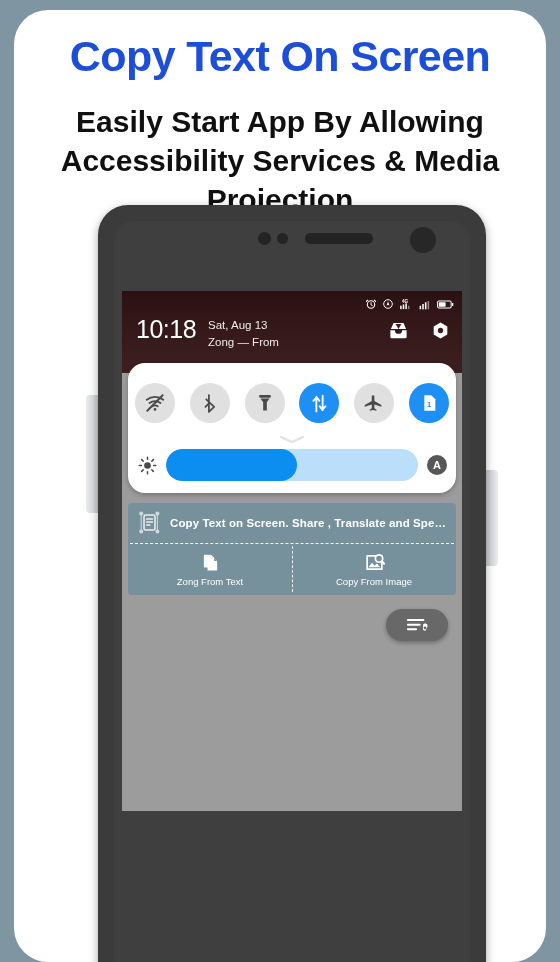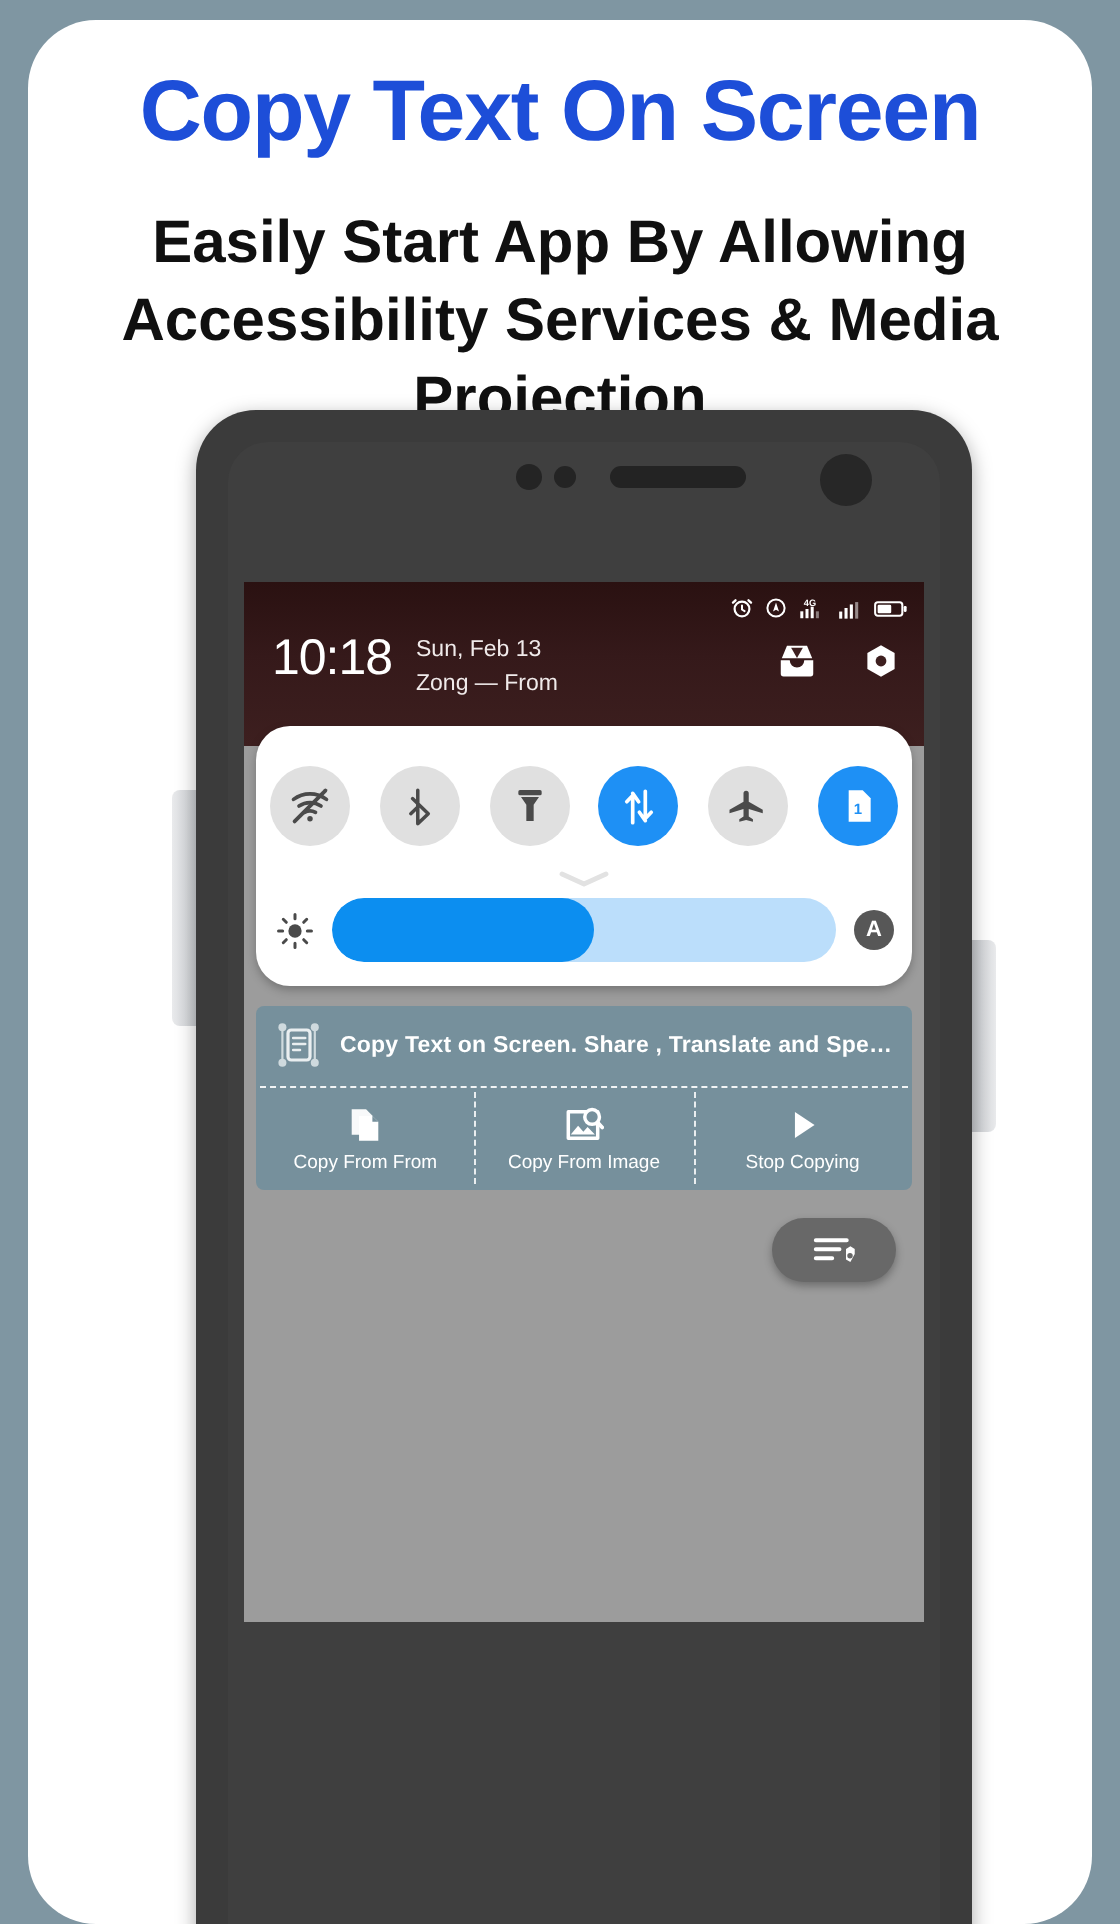--- a/index.html
+++ b/index.html
@@ -212,21 +212,21 @@
             </svg>
             <svg width="17" height="11" viewBox="0 0 30 16">
               <rect x="1" y="2" width="24" height="12" rx="2.4" fill="none" stroke="#fff" stroke-width="1.8"></rect>
               <rect x="3.2" y="4.2" width="12" height="7.6" rx="1.2" fill="#fff"></rect>
               <rect x="26.2" y="5.4" width="2.6" height="5.2" rx="1" fill="#fff"></rect>
             </svg>
           </div>
 
           <div class="clock">10:18</div>
           <div class="datewrap">
-            <div class="dateline">Sun, Feb 13</div>
+            <div class="dateline">Sat, Aug 13</div>
             <div class="dateline">Zong — From</div>
           </div>
 
           <div class="hdr-icons">
             <svg width="21" height="19" viewBox="0 0 24 22">
               <path d="M2.6 10.6h5.2a4.2 4.2 0 0 0 8.4 0h5.2v7.8a1.6 1.6 0 0 1-1.6 1.6H4.2a1.6 1.6 0 0 1-1.6-1.6z" fill="#fff"></path>
               <path d="M6.2 2.2h11.6l3 7.2H3.2z" fill="#fff"></path>
               <path d="M12 9.2 8.6 3.4h6.8z" fill="#3d1f1f"></path>
             </svg>
             <svg width="19" height="19" viewBox="0 0 24 24">
@@ -326,39 +326,33 @@
           <div class="notif-divider"></div>
 
           <div class="notif-actions">
 
             <div class="na">
               <svg width="21" height="21" viewBox="0 0 24 24">
                 <path d="M4.4 3h8.2l3.4 3.4v11.2H4.4z" fill="#ffffff" opacity=".95"></path>
                 <path d="M8.6 6.8h7.6l3.4 3.4v10.8H8.6z" fill="#ffffff"></path>
                 <path d="M16.2 6.8v3.4h3.4z" fill="#76909c"></path>
               </svg>
-              <div class="na-label">Copy From From</div>
+              <div class="na-label">Zong From Text</div>
             </div>
 
             <div class="na">
               <svg width="21" height="21" viewBox="0 0 24 24">
                 <path d="M3.6 4.4h16.8v15.2H3.6z" fill="none" stroke="#fff" stroke-width="2" stroke-linejoin="round"></path>
                 <path d="M5 17.4l4.2-5 3 3.4 2.4-2.6 4.2 4.2z" fill="#fff"></path>
                 <circle cx="17.2" cy="7.4" r="4.2" fill="#76909c" stroke="#fff" stroke-width="2"></circle>
                 <path d="M20.4 10.6 23 13.4" stroke="#fff" stroke-width="2.2" stroke-linecap="round"></path>
               </svg>
               <div class="na-label">Copy From Image</div>
             </div>
 
-            <div class="na">
-              <svg width="21" height="21" viewBox="0 0 24 24">
-                <path d="M7.4 4.6 18.6 12 7.4 19.4z" fill="#fff"></path>
-              </svg>
-              <div class="na-label">Stop Copying</div>
-            </div>
 
           </div>
         </div>
 
         <div class="fab">
           <svg width="24" height="20" viewBox="0 0 26 22">
             <path d="M3 5.6h17M3 10.6h13M3 15.6h9" stroke="#fff" stroke-width="2.2" stroke-linecap="round"></path>
             <path d="M19.6 10.4 22 9l2.4 1.4v2.8L22 17.6l-2.4-1.4z" fill="#fff"></path>
             <circle cx="21.8" cy="14.2" r="1.5" fill="#686868"></circle>
           </svg>

